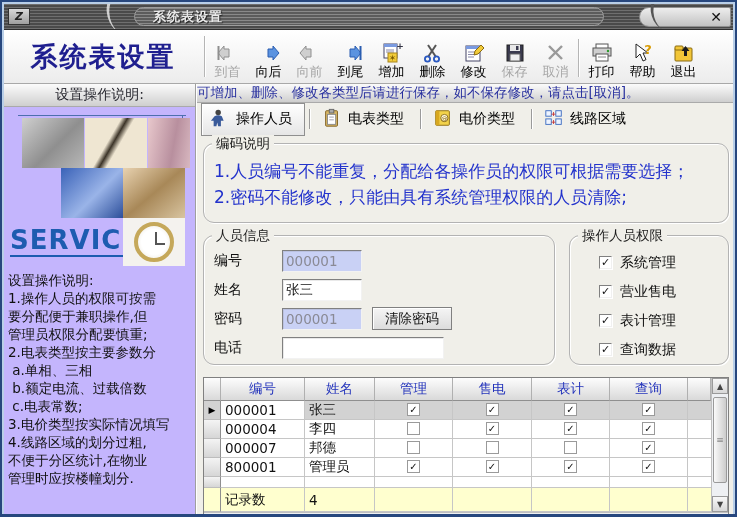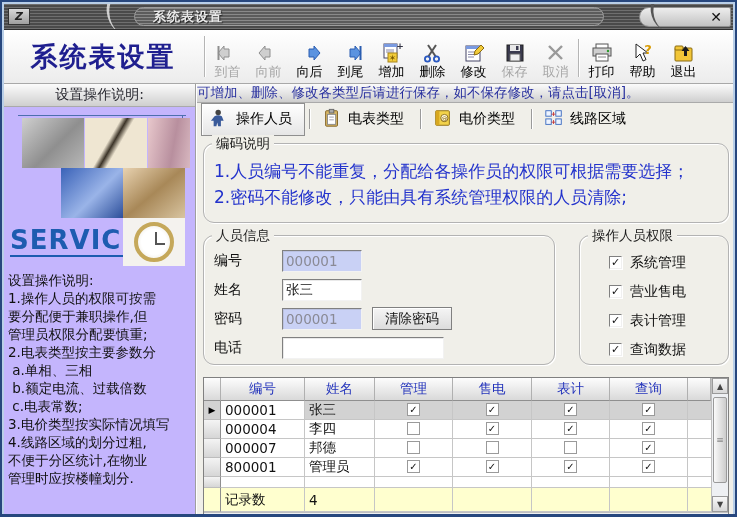--- a/index.html
+++ b/index.html
@@ -70,21 +70,21 @@
   .tab{display:flex;align-items:center;gap:6px;padding:3px 12px 3px 8px;font-size:14px;color:#000;position:relative;}
   .tab.active{background:linear-gradient(#ffffff,#e6e6e6);border:1px solid #8f8f8f;
     box-shadow:1px 1px 0 #fff inset;}
   .tab-sep{width:1px;height:20px;background:#9a9a9a;box-shadow:1px 0 0 #fff;margin:0 2px;}
   .panel{flex:1;padding:6px 4px 0 6px;position:relative;}
   .groupbox{position:relative;border:1px solid #b3b3b3;box-shadow:1px 1px 0 #ffffff,inset 1px 1px 0 #ffffff;
     border-radius:11px;}
   .gb-title{position:absolute;top:-9px;left:8px;background:#f0efe9;padding:0 4px;font-size:13.5px;color:#1c1c1c;}
   .coding{height:80px;margin-top:4px;padding:14px 8px 0 10px;}
   .coding-line{font-size:17px;color:#2333cc;line-height:26px;}
-  .mid-row{display:flex;margin-top:12px;gap:24px;}
+  .mid-row{display:flex;margin-top:12px;gap:14px;}
   .person{width:352px;height:130px;padding:10px 8px 0 10px;}
   .field-row{display:flex;align-items:center;height:29px;}
   .field-label{width:68px;font-size:14px;color:#111;}
   .field-input{width:80px;height:22px;border:1px solid #808080;border-right-color:#f2f2f2;border-bottom-color:#f2f2f2;
     box-shadow:inset 1px 1px 0 #5a5a5a22;background:#fff;font-size:13.5px;padding:0 3px;color:#111;}
   .field-input.ro{background:#c9d1f5;color:#8a8a95;}
   .field-input.wide{width:162px;}
   .mini-btn{margin-left:10px;height:23px;padding:0 12px;font-size:13.5px;color:#111;
     background:linear-gradient(#f5f5f5,#dcdcdc);border:1px solid #808080;
     box-shadow:inset 1px 1px 0 #fff;cursor:default;}
@@ -155,35 +155,35 @@
     <div class="tbar-buttons" id="toolbar-buttons">
         <div class="tbtn disabled">
           <span class="ticon">
             <svg width="22" height="22" viewBox="0 0 22 22">
               <path d="M12 7 h-5 v-3 l-6 7 6 7 v-3 h5 z" fill="#cfcfcf" stroke="#8f8f8f"></path>
               <rect x="0.5" y="4" width="2" height="14" fill="#8f8f8f"></rect>
             </svg>
           </span>
           <span class="tlabel">到首</span>
         </div>
+        <div class="tbtn">
+          <span class="ticon">
+            <svg width="22" height="22" viewBox="0 0 22 22">
+              <path d="M10 7 h5 v-3 l6 7 -6 7 v-3 h-5 z" fill="#5b93e0" stroke="#2a5db0"></path>
+            </svg>
+          </span>
+          <span class="tlabel">向后</span>
+        </div>
         <div class="tbtn disabled">
           <span class="ticon">
             <svg width="22" height="22" viewBox="0 0 22 22">
               <path d="M12 7 h-5 v-3 l-6 7 6 7 v-3 h5 z" fill="#cfcfcf" stroke="#8f8f8f"></path>
             </svg>
           </span>
           <span class="tlabel">向前</span>
-        </div>
-        <div class="tbtn">
-          <span class="ticon">
-            <svg width="22" height="22" viewBox="0 0 22 22">
-              <path d="M10 7 h5 v-3 l6 7 -6 7 v-3 h-5 z" fill="#5b93e0" stroke="#2a5db0"></path>
-            </svg>
-          </span>
-          <span class="tlabel">向后</span>
         </div>
         <div class="tbtn">
           <span class="ticon">
             <svg width="22" height="22" viewBox="0 0 22 22">
               <path d="M10 7 h5 v-3 l6 7 -6 7 v-3 h-5 z" fill="#5b93e0" stroke="#2a5db0"></path>
               <rect x="19.5" y="4" width="2" height="14" fill="#2a5db0"></rect>
             </svg>
           </span>
           <span class="tlabel">到尾</span>
         </div>

